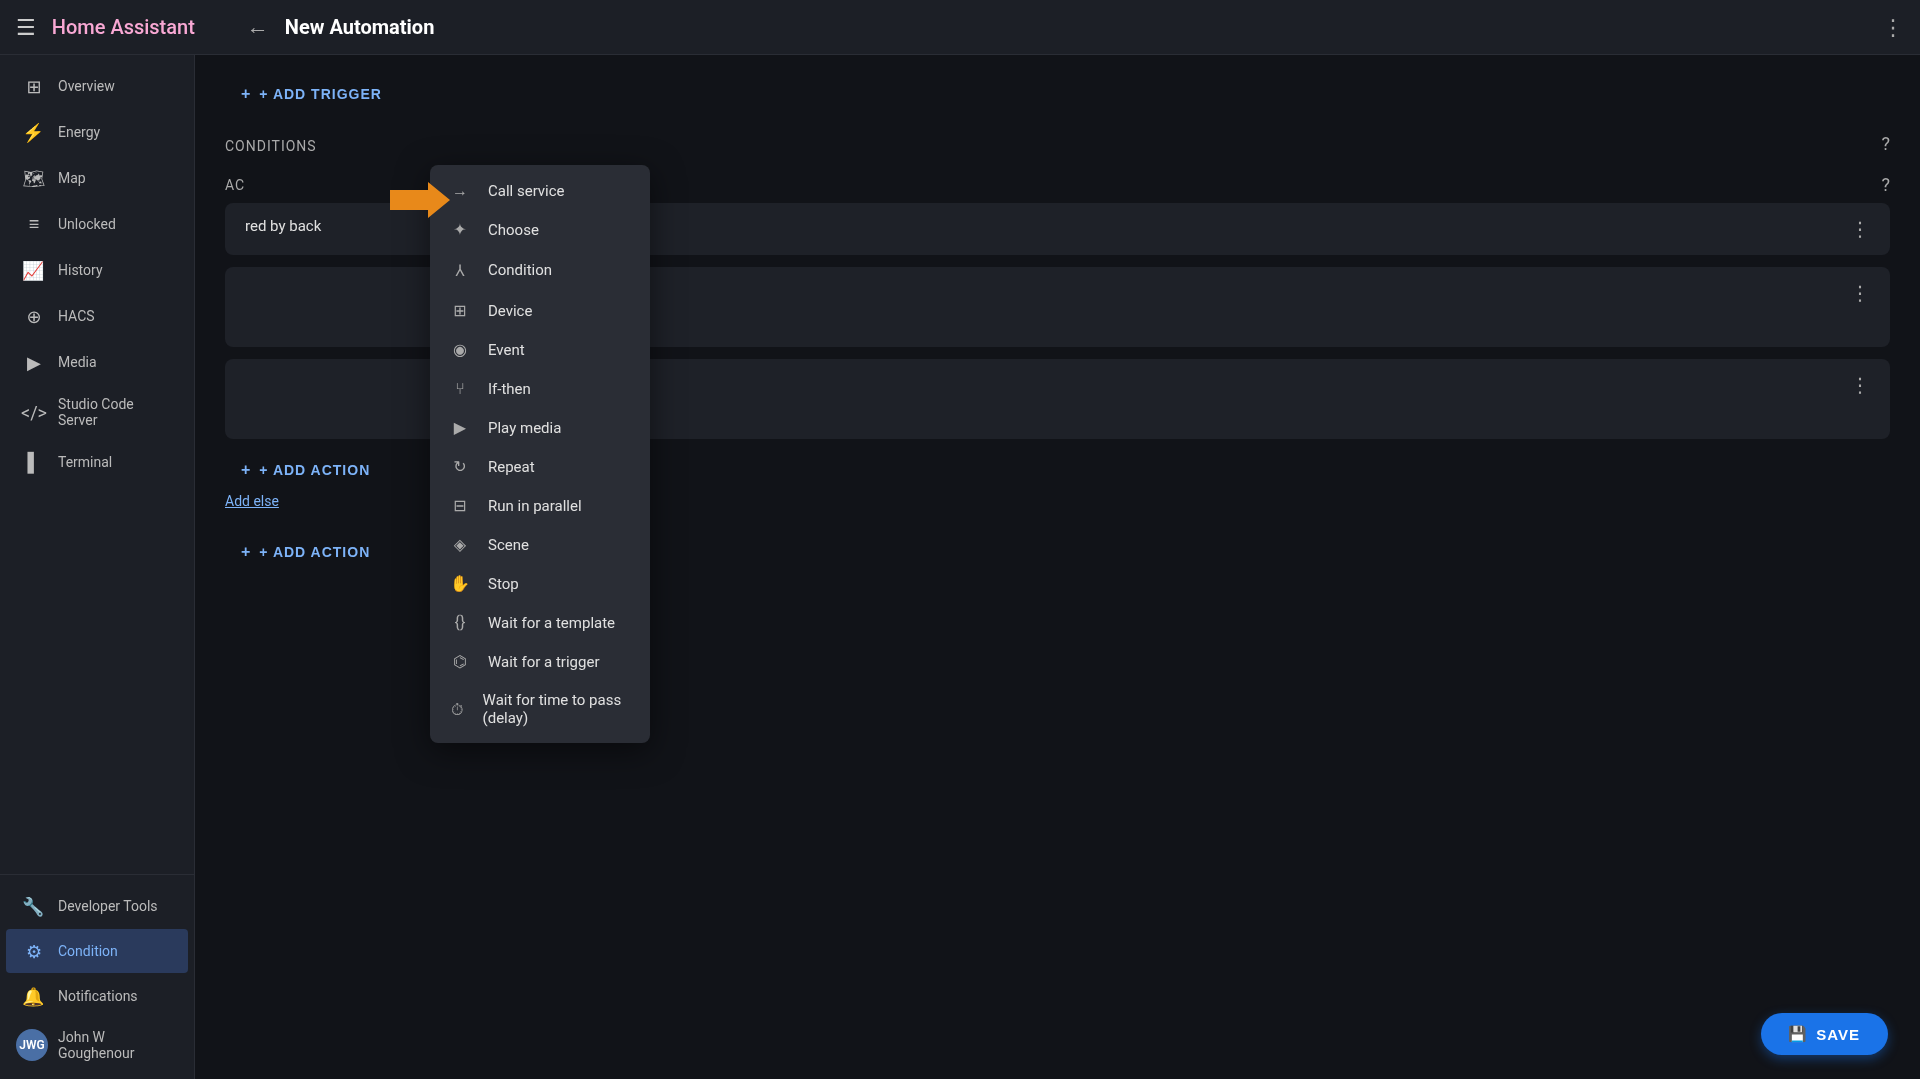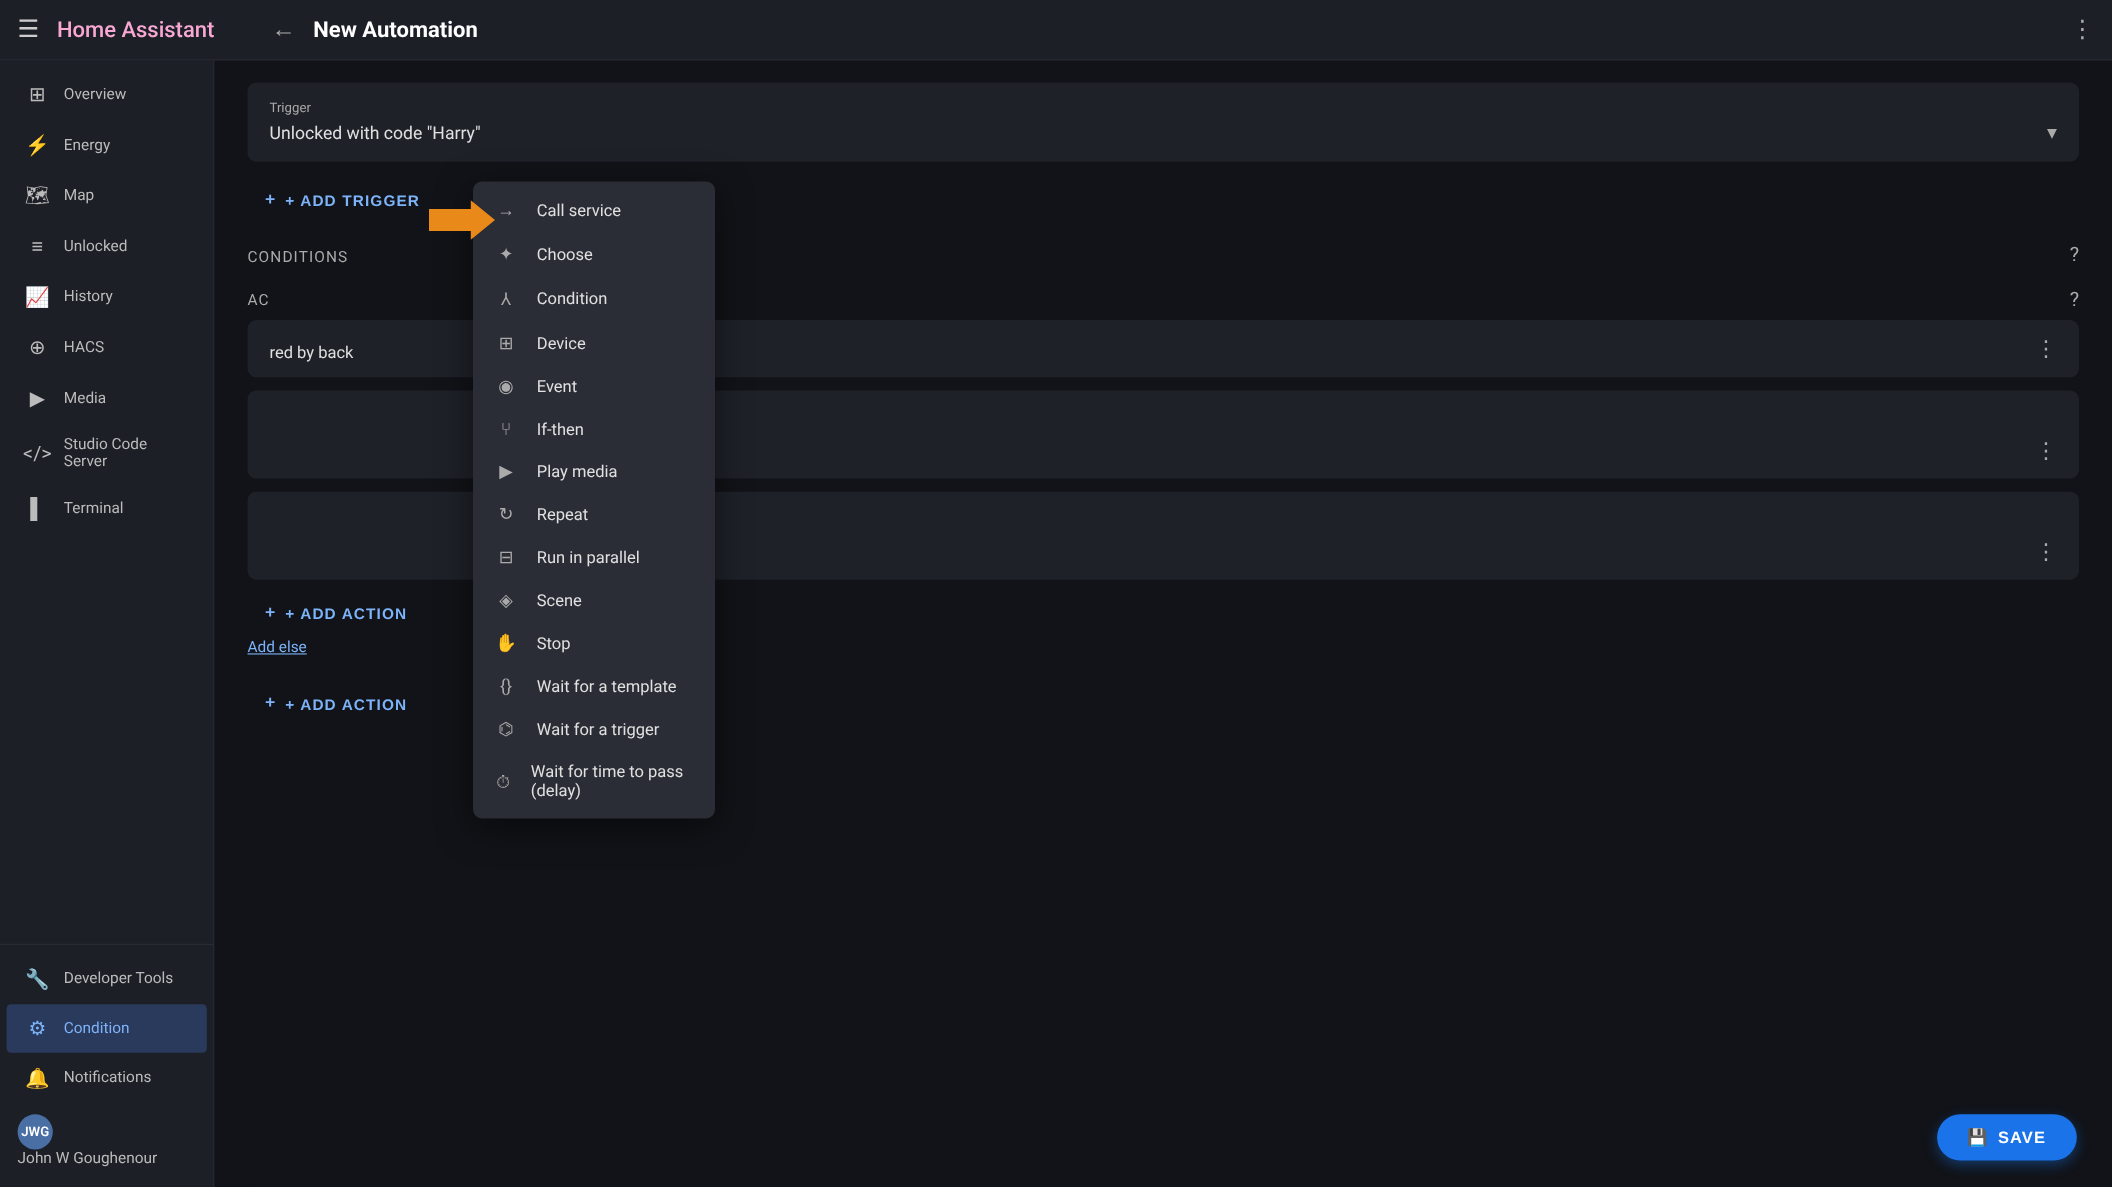--- a/index.html
+++ b/index.html
@@ -95,26 +95,25 @@
       font-size: 18px;
       flex-shrink: 0;
     }
     .sidebar-spacer { flex: 1; }
     .sidebar-bottom {
       border-top: 1px solid #2a2d35;
       padding-top: 8px;
     }
     .sidebar-avatar-item {
       display: flex;
-      align-items: flex-start;
+      align-items: flex-end;
       padding: 10px 16px;
       cursor: pointer;
       color: #bbb;
       font-size: 14px;
-      flex-direction: column;
     }
     .avatar-circle {
       width: 32px;
       height: 32px;
       border-radius: 50%;
       background: #4a6fa5;
       display: flex;
       align-items: center;
       justify-content: center;
       font-size: 12px;
@@ -193,21 +192,21 @@
       font-size: 18px;
       cursor: pointer;
     }
 
     .action-card {
       background: #1e2128;
       border-radius: 8px;
       padding: 14px 20px;
       margin-bottom: 12px;
       display: flex;
-      align-items: flex-end;
+      align-items: flex-start;
       justify-content: space-between;
       position: relative;
     }
     .action-card-content {
       font-size: 15px;
       color: #e0e0e0;
     }
     .action-card-dots {
       color: #aaa;
       font-size: 20px;
@@ -382,27 +381,20 @@
       </div>
       <div class="sidebar-avatar-item">
         <div class="avatar-circle">JWG</div>
         <span>John W Goughenour</span>
       </div>
     </div>
   </div>
 
   <div class="content">
 
-    <div class="trigger-card">
-      <div class="field-label">Trigger</div>
-      <div class="field-value-row">
-        <span class="field-value">Unlocked with code "Harry"</span>
-        <span class="dropdown-arrow">▾</span>
-      </div>
-    </div>
 
     <button class="add-trigger-btn">
       <span class="plus">+</span>
       <span>+ ADD TRIGGER</span>
     </button>
 
     <div class="condition-section">
       <div class="condition-help-row">
         <span class="section-title">Conditions</span>
         <span class="section-help">?</span>

